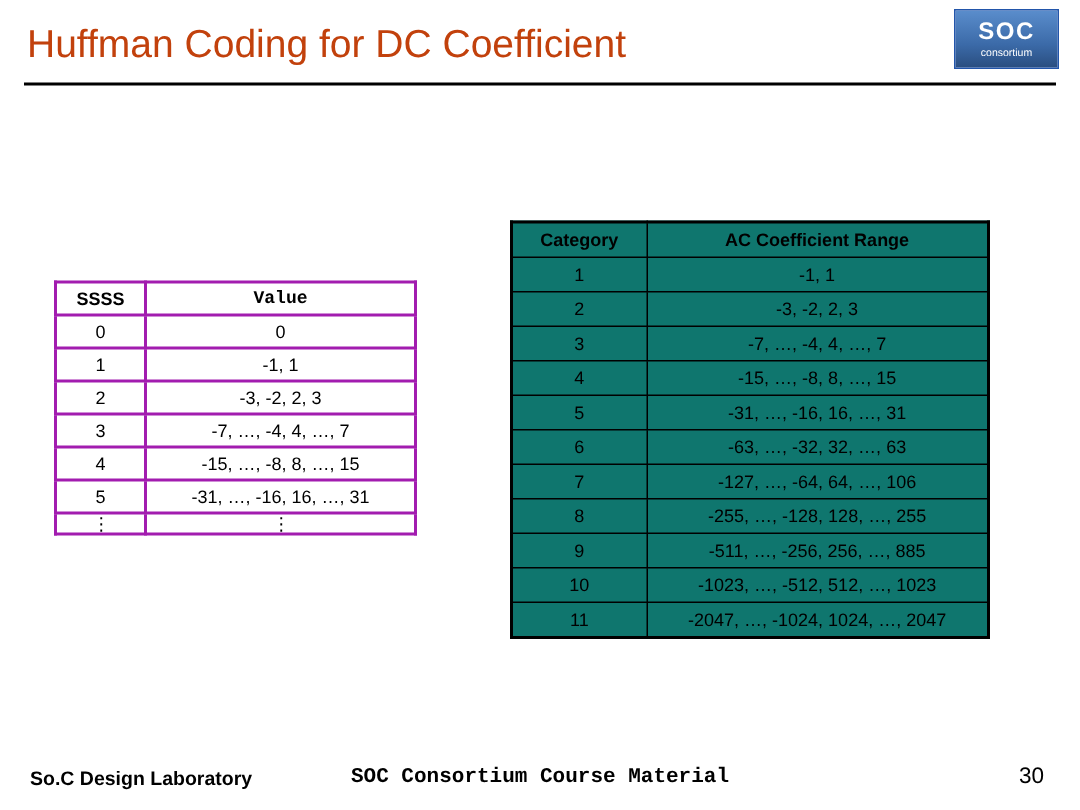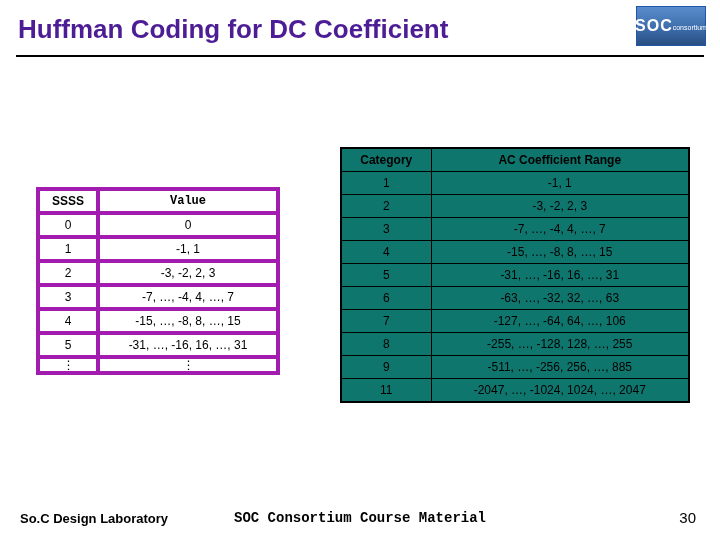--- a/index.html
+++ b/index.html
@@ -10,32 +10,33 @@
     background: #fff;
     font-family: Arial, Helvetica, sans-serif;
     position: relative;
     overflow: hidden;
   }
   .title-bar {
     padding: 14px 18px 6px 18px;
   }
   .title {
     font-size: 26px;
-    font-weight: bold;
-    color: #4c1d95;
+    font-weight: normal;
+    color: #c2410c;
   }
   .logo {
     position: absolute;
     top: 6px;
     right: 14px;
     width: 70px;
     height: 40px;
     border: 1px solid #2255aa;
     background: linear-gradient(180deg, #5a8dcc 0%, #3b6aa8 60%, #2a4e80 100%);
     display: flex;
+    flex-direction: column;
     align-items: center;
     justify-content: center;
     color: #fff;
   }
   .logo-big { font-size: 16px; font-weight: bold; letter-spacing: 1px; line-height: 1; }
   .logo-small { font-size: 7px; line-height: 1; margin-top: 2px; }
   .hr {
     margin: 4px 16px 0 16px;
     border-top: 2px solid #000;
   }
@@ -48,21 +49,21 @@
 
   
   .left-table {
     position: absolute;
     left: 36px;
     top: 130px;
     border-collapse: collapse;
     background: #fff;
   }
   .left-table th, .left-table td {
-    border: 4px solid #a21caf;
+    border: 2px solid #a21caf;
     font-size: 12px;
     padding: 3px 6px;
     text-align: center;
     white-space: nowrap;
   }
   .left-table th { font-weight: bold; }
   .left-table .col0 { width: 60px; }
   .left-table .col1 { width: 180px; font-family: Liberation Mono, monospace; }
   .vdots { line-height: 0.5; letter-spacing: -1px; }
 
@@ -82,21 +83,21 @@
     white-space: nowrap;
   }
   .right-table th {
     font-weight: bold;
     padding: 4px 10px;
   }
   .right-table td {
     padding: 4px 10px;
   }
   .right-table .c0 { width: 90px; }
-  .right-table .c1 { width: 258px; }
+  .right-table .c1 { width: 228px; }
 
   .footer-left {
     position: absolute;
     left: 20px;
     bottom: 14px;
     font-size: 13px;
     font-weight: bold;
   }
   .footer-center {
     position: absolute;
@@ -201,20 +202,24 @@
         </tr>
     <tr>
           <td>8</td>
           <td>-255, …, -128, 128, …, 255</td>
         </tr>
     <tr>
           <td>9</td>
           <td>-511, …, -256, 256, …, 885</td>
         </tr>
     <tr>
+          <td>10</td>
+          <td>-1023, …, -512, 512, …, 1023</td>
+        </tr>
+    <tr>
           <td>11</td>
           <td>-2047, …, -1024, 1024, …, 2047</td>
         </tr>
   </tbody>
     </table>
 
 </div>
 
 <div class="footer-left">So.C Design Laboratory</div>
 <div class="footer-center">SOC Consortium Course Material</div>

